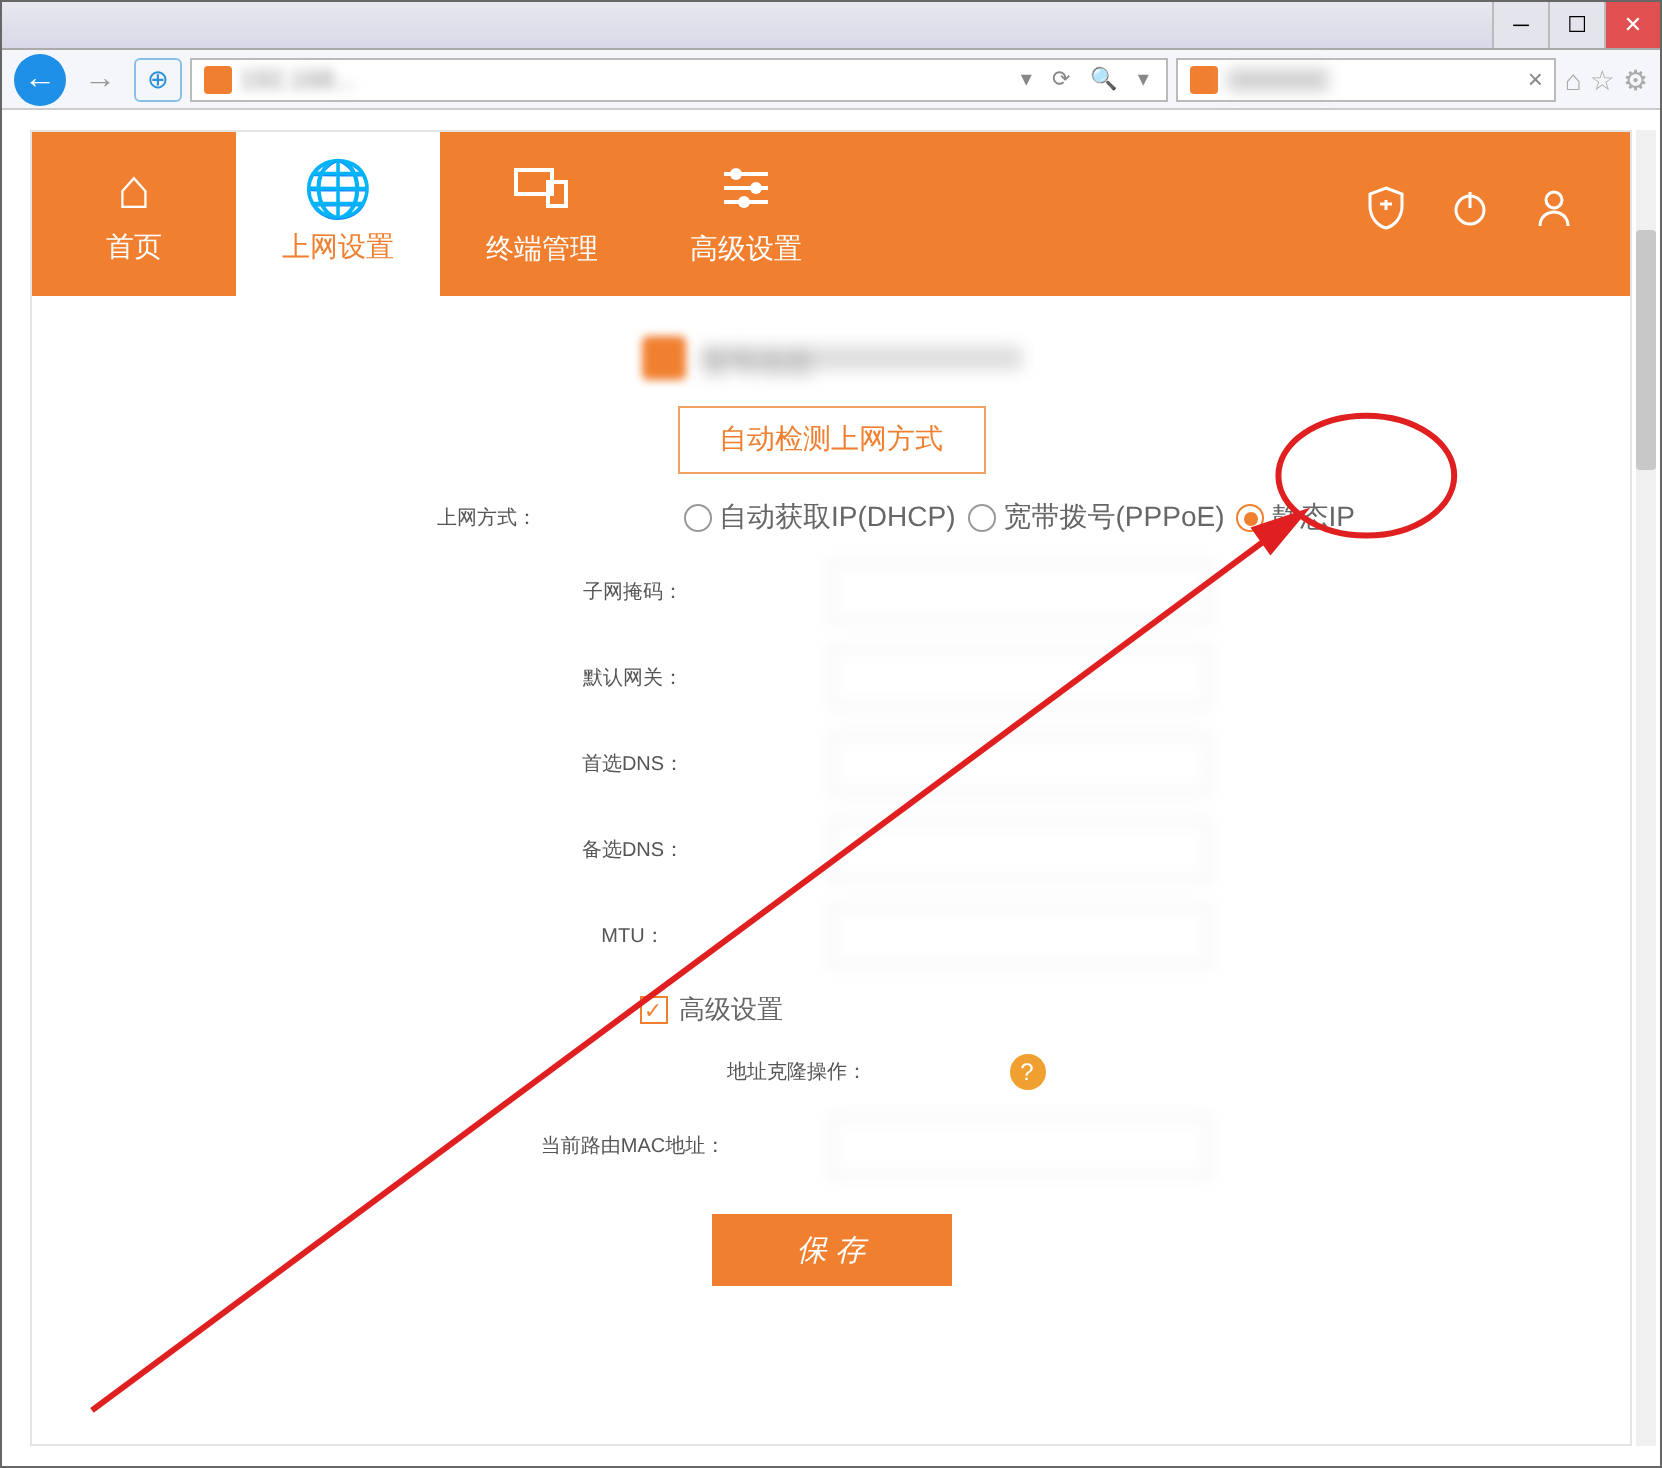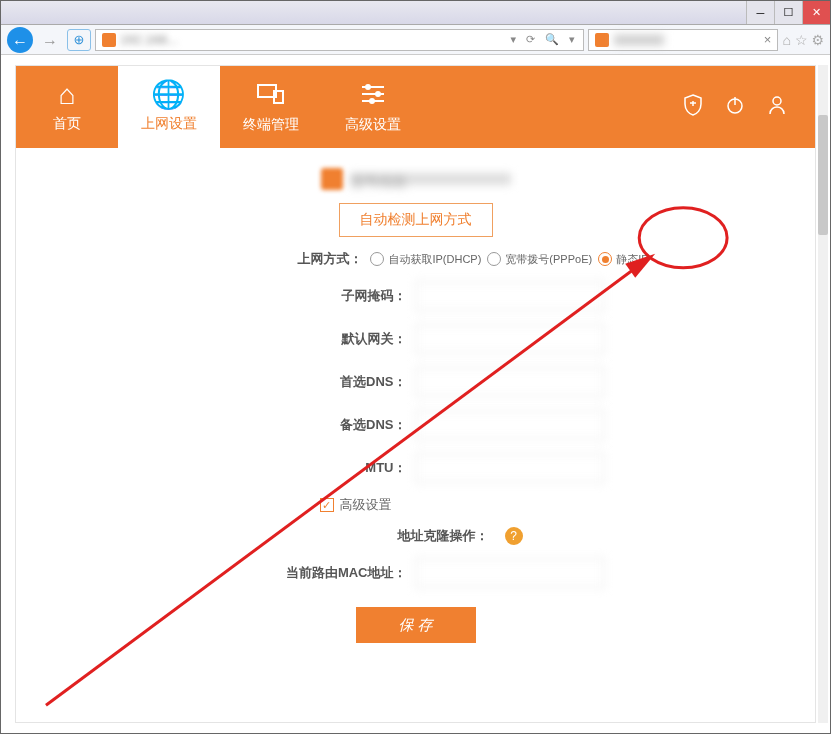--- a/index.html
+++ b/index.html
@@ -42,25 +42,25 @@
   .nav-right-icon { font-size: 19px; color: #fff; cursor: pointer; }
   
   
   .form-area { padding: 20px 0 10px; display: flex; flex-direction: column; align-items: center; gap: 13px; }
   .title-row { color: #999; font-size: 14px; display: flex; align-items: center; gap: 8px; }
   .title-ico { width: 22px; height: 22px; background: #f08030; border-radius: 3px; filter: blur(2px); }
   .title-txt { filter: blur(4px); }
   .auto-detect { padding: 7px 20px; border: 1px solid #f0a060; color: #f08030; background: #fff; cursor: pointer; font-size: 14px; }
   
   .field-row { display: flex; align-items: center; gap: 8px; }
-  .field-label { width: 180px; text-align: right; color: #555; font-size: 13px; font-weight: bold; }
+  .field-label { width: 180px; text-align: center; color: #555; font-size: 10px; }
   .field-input { width: 190px; height: 30px; border: 1px solid #ddd; padding: 0 8px; color: #bbb; font-size: 13px; }
   .blurred { filter: blur(4px); }
   
-  .radio-group { display: flex; align-items: center; gap: 6px; color: #666; font-size: 11px; }
+  .radio-group { display: flex; align-items: center; gap: 6px; color: #666; font-size: 14px; }
   .radio { width: 14px; height: 14px; border: 1px solid #999; border-radius: 50%; display: inline-flex; align-items: center; justify-content: center; }
   .radio.checked::after { content: ""; width: 7px; height: 7px; background: #f08030; border-radius: 50%; }
   .radio.checked { border-color: #f08030; }
   .radio-opt { display: flex; align-items: center; gap: 4px; cursor: pointer; }
   
   .checkbox-row { display: flex; align-items: center; gap: 6px; margin-left: -120px; color: #666; }
   .chk { width: 14px; height: 14px; border: 1px solid #f08030; color: #f08030; display: inline-flex; align-items: center; justify-content: center; font-size: 11px; }
   
   .select-box { width: 190px; height: 30px; border: 1px solid #ddd; display: flex; align-items: center; padding: 0 10px; justify-content: space-between; color: #666; cursor: pointer; }
   .help-ico { width: 18px; height: 18px; border-radius: 50%; background: #f0a030; color: #fff; display: inline-flex; align-items: center; justify-content: center; font-size: 12px; margin-left: 8px; }

